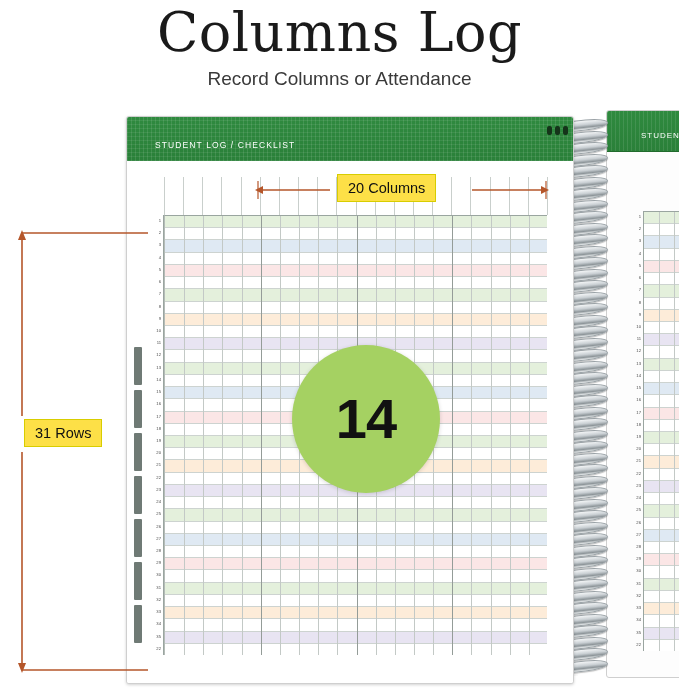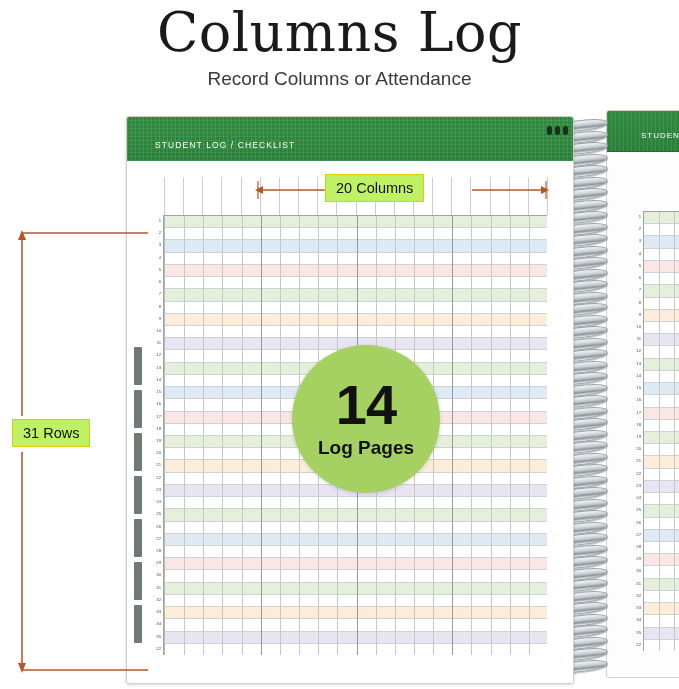--- a/index.html
+++ b/index.html
@@ -289,29 +289,30 @@
     position: absolute;
     top: 0;
     width: 1px;
     height: 440px;
     background: #c3c9c6;
   }
 
   
   .callout {
     position: absolute;
-    background: #bef264;
+    background: #fde047;
     border: 1px solid #d8cd00;
     color: #111;
     font-family: "Liberation Sans", sans-serif;
     font-size: 14.5px;
     font-weight: 400;
     padding: 5px 10px;
     box-sizing: border-box;
     white-space: nowrap;
+    margin-left: 12px;
   }
   #cols-callout { left: 325px; top: 174px; }
   #rows-callout { left: 12px; top: 419px; }
 
   .arrow-svg {
     position: absolute;
     left: 0; top: 0;
     width: 679px; height: 689px;
     pointer-events: none;
   }
@@ -653,14 +654,13 @@
   <line x1="22" y1="452" x2="22" y2="670" stroke="#b5562a" stroke-width="1.6"></line>
   <polygon points="22,230 18,240 26,240" fill="#b5562a"></polygon>
   <polygon points="22,673 18,663 26,663" fill="#b5562a"></polygon>
 </svg>
 
 <div class="callout" id="cols-callout">20 Columns</div>
 <div class="callout" id="rows-callout">31 Rows</div>
 
 <div class="badge">
   <div class="badge-number">14</div>
-  <div class="badge-text">Log Pages</div>
 </div>
 
 </body></html>

